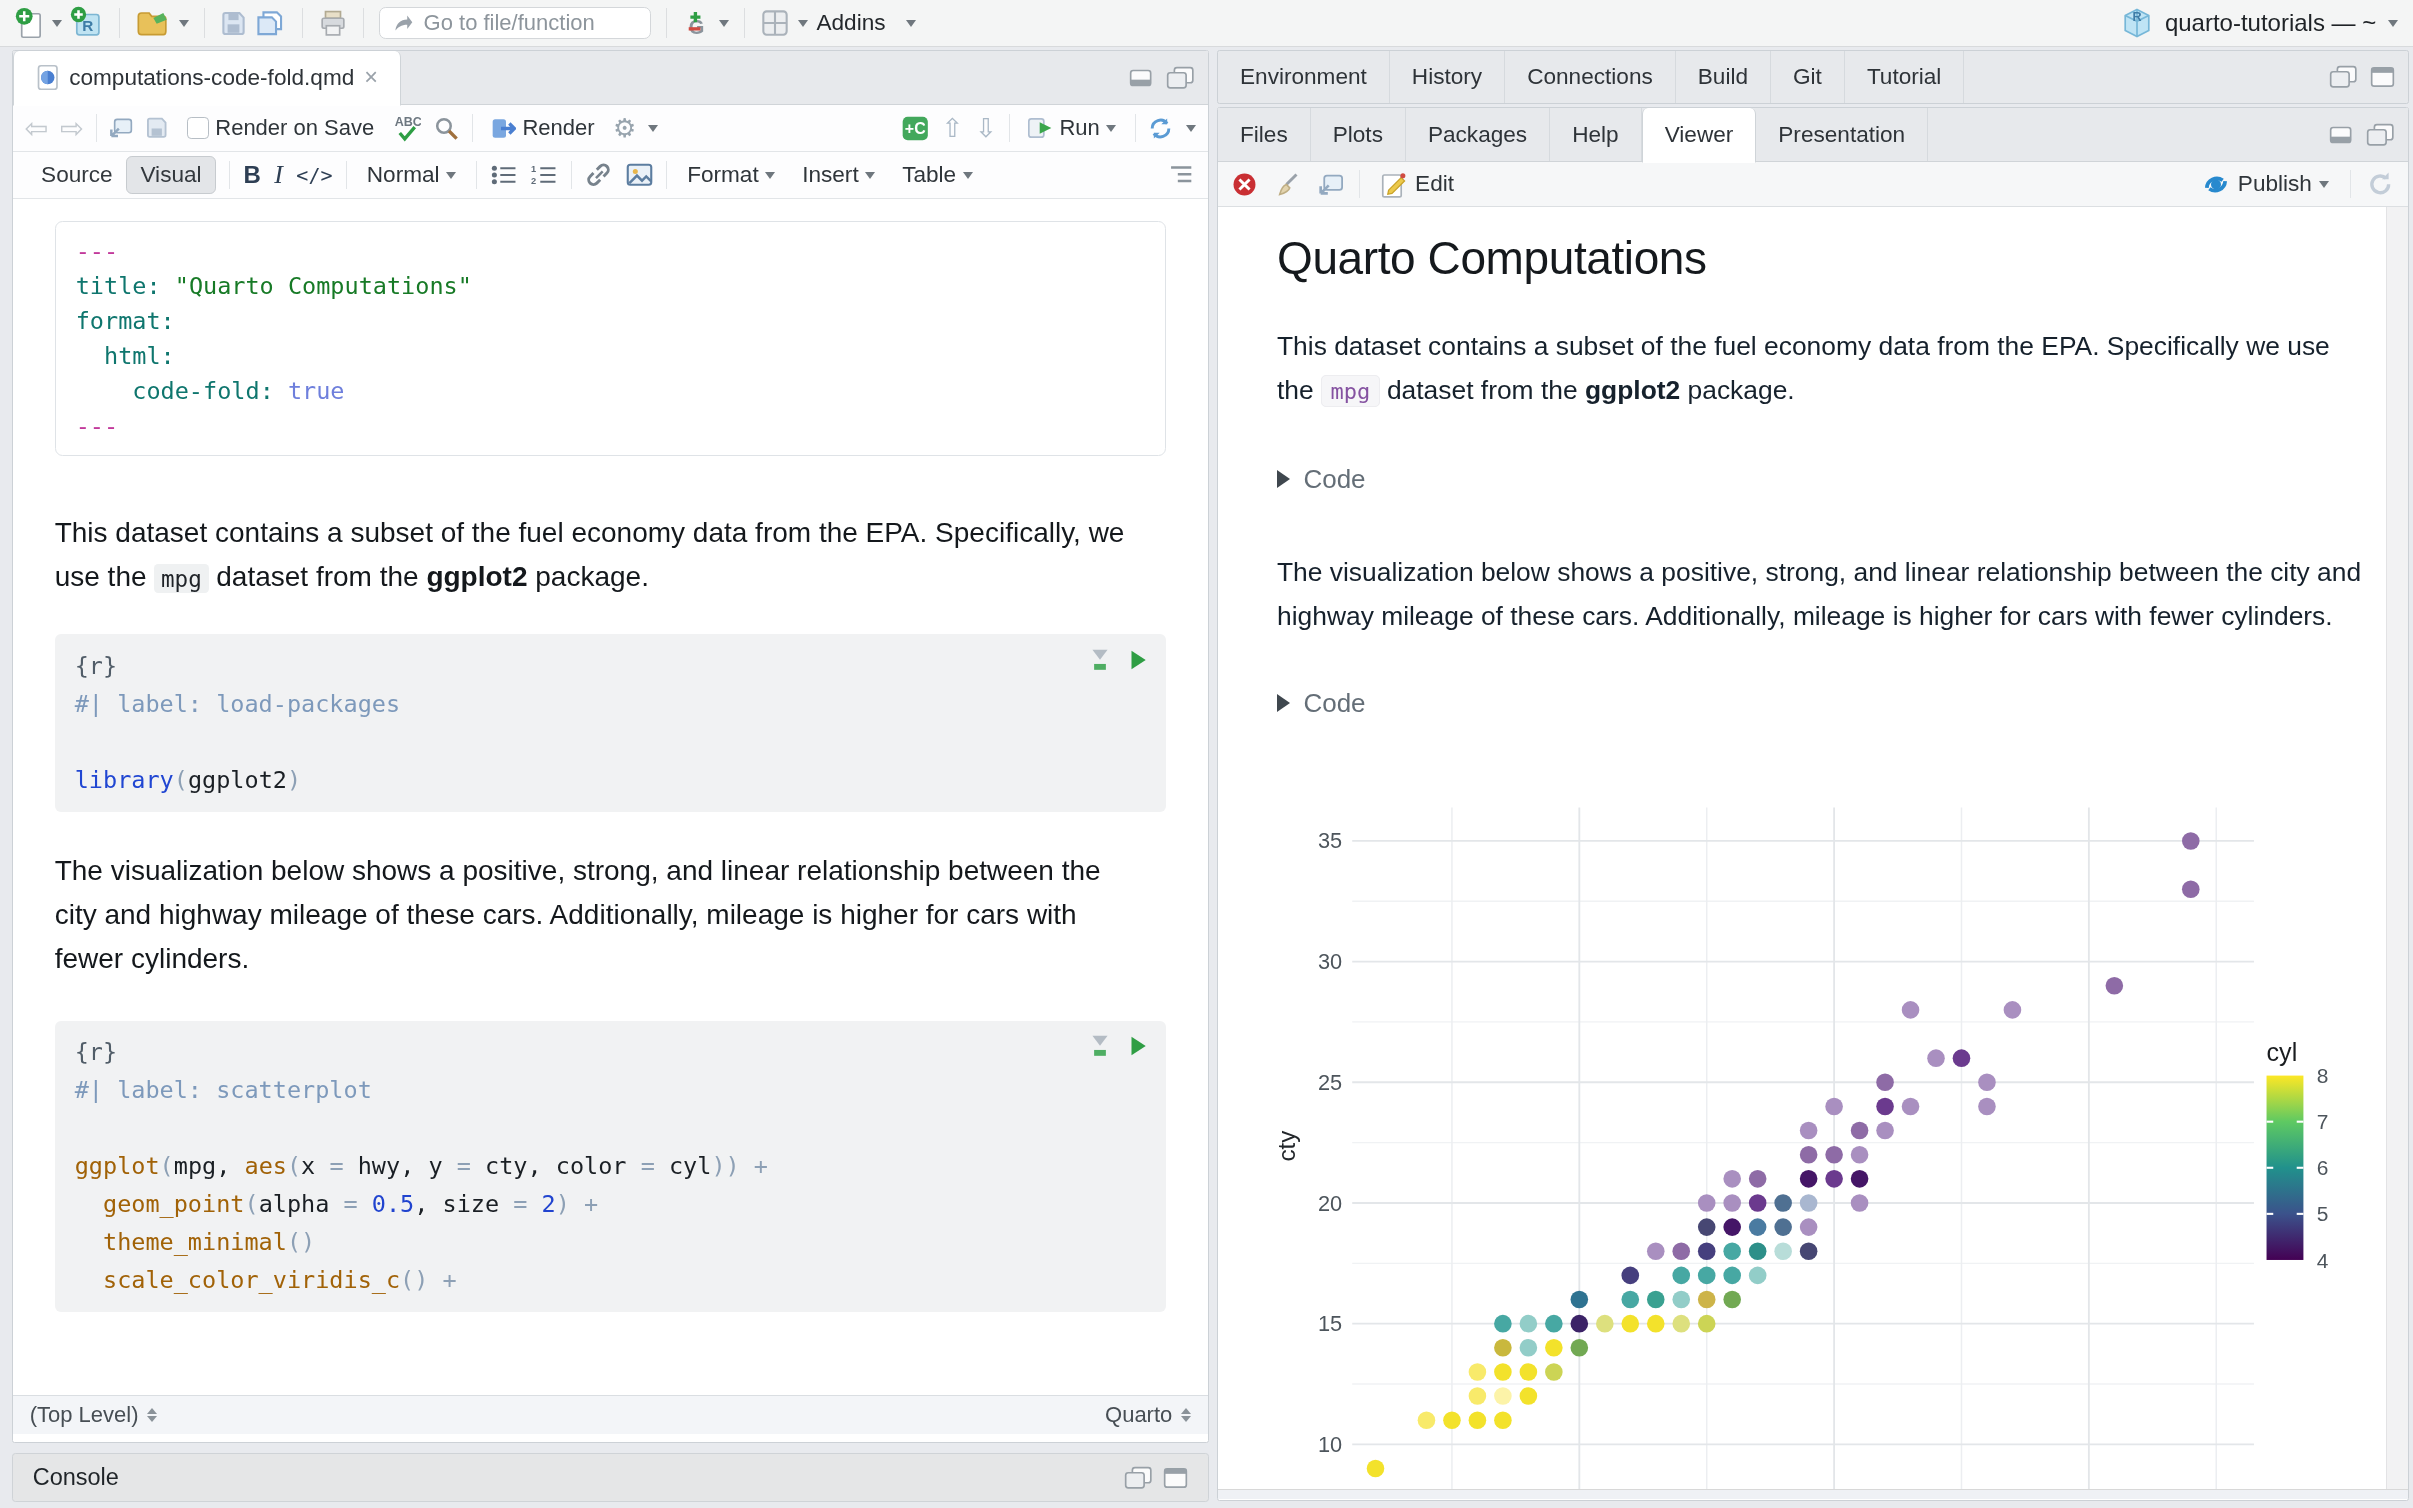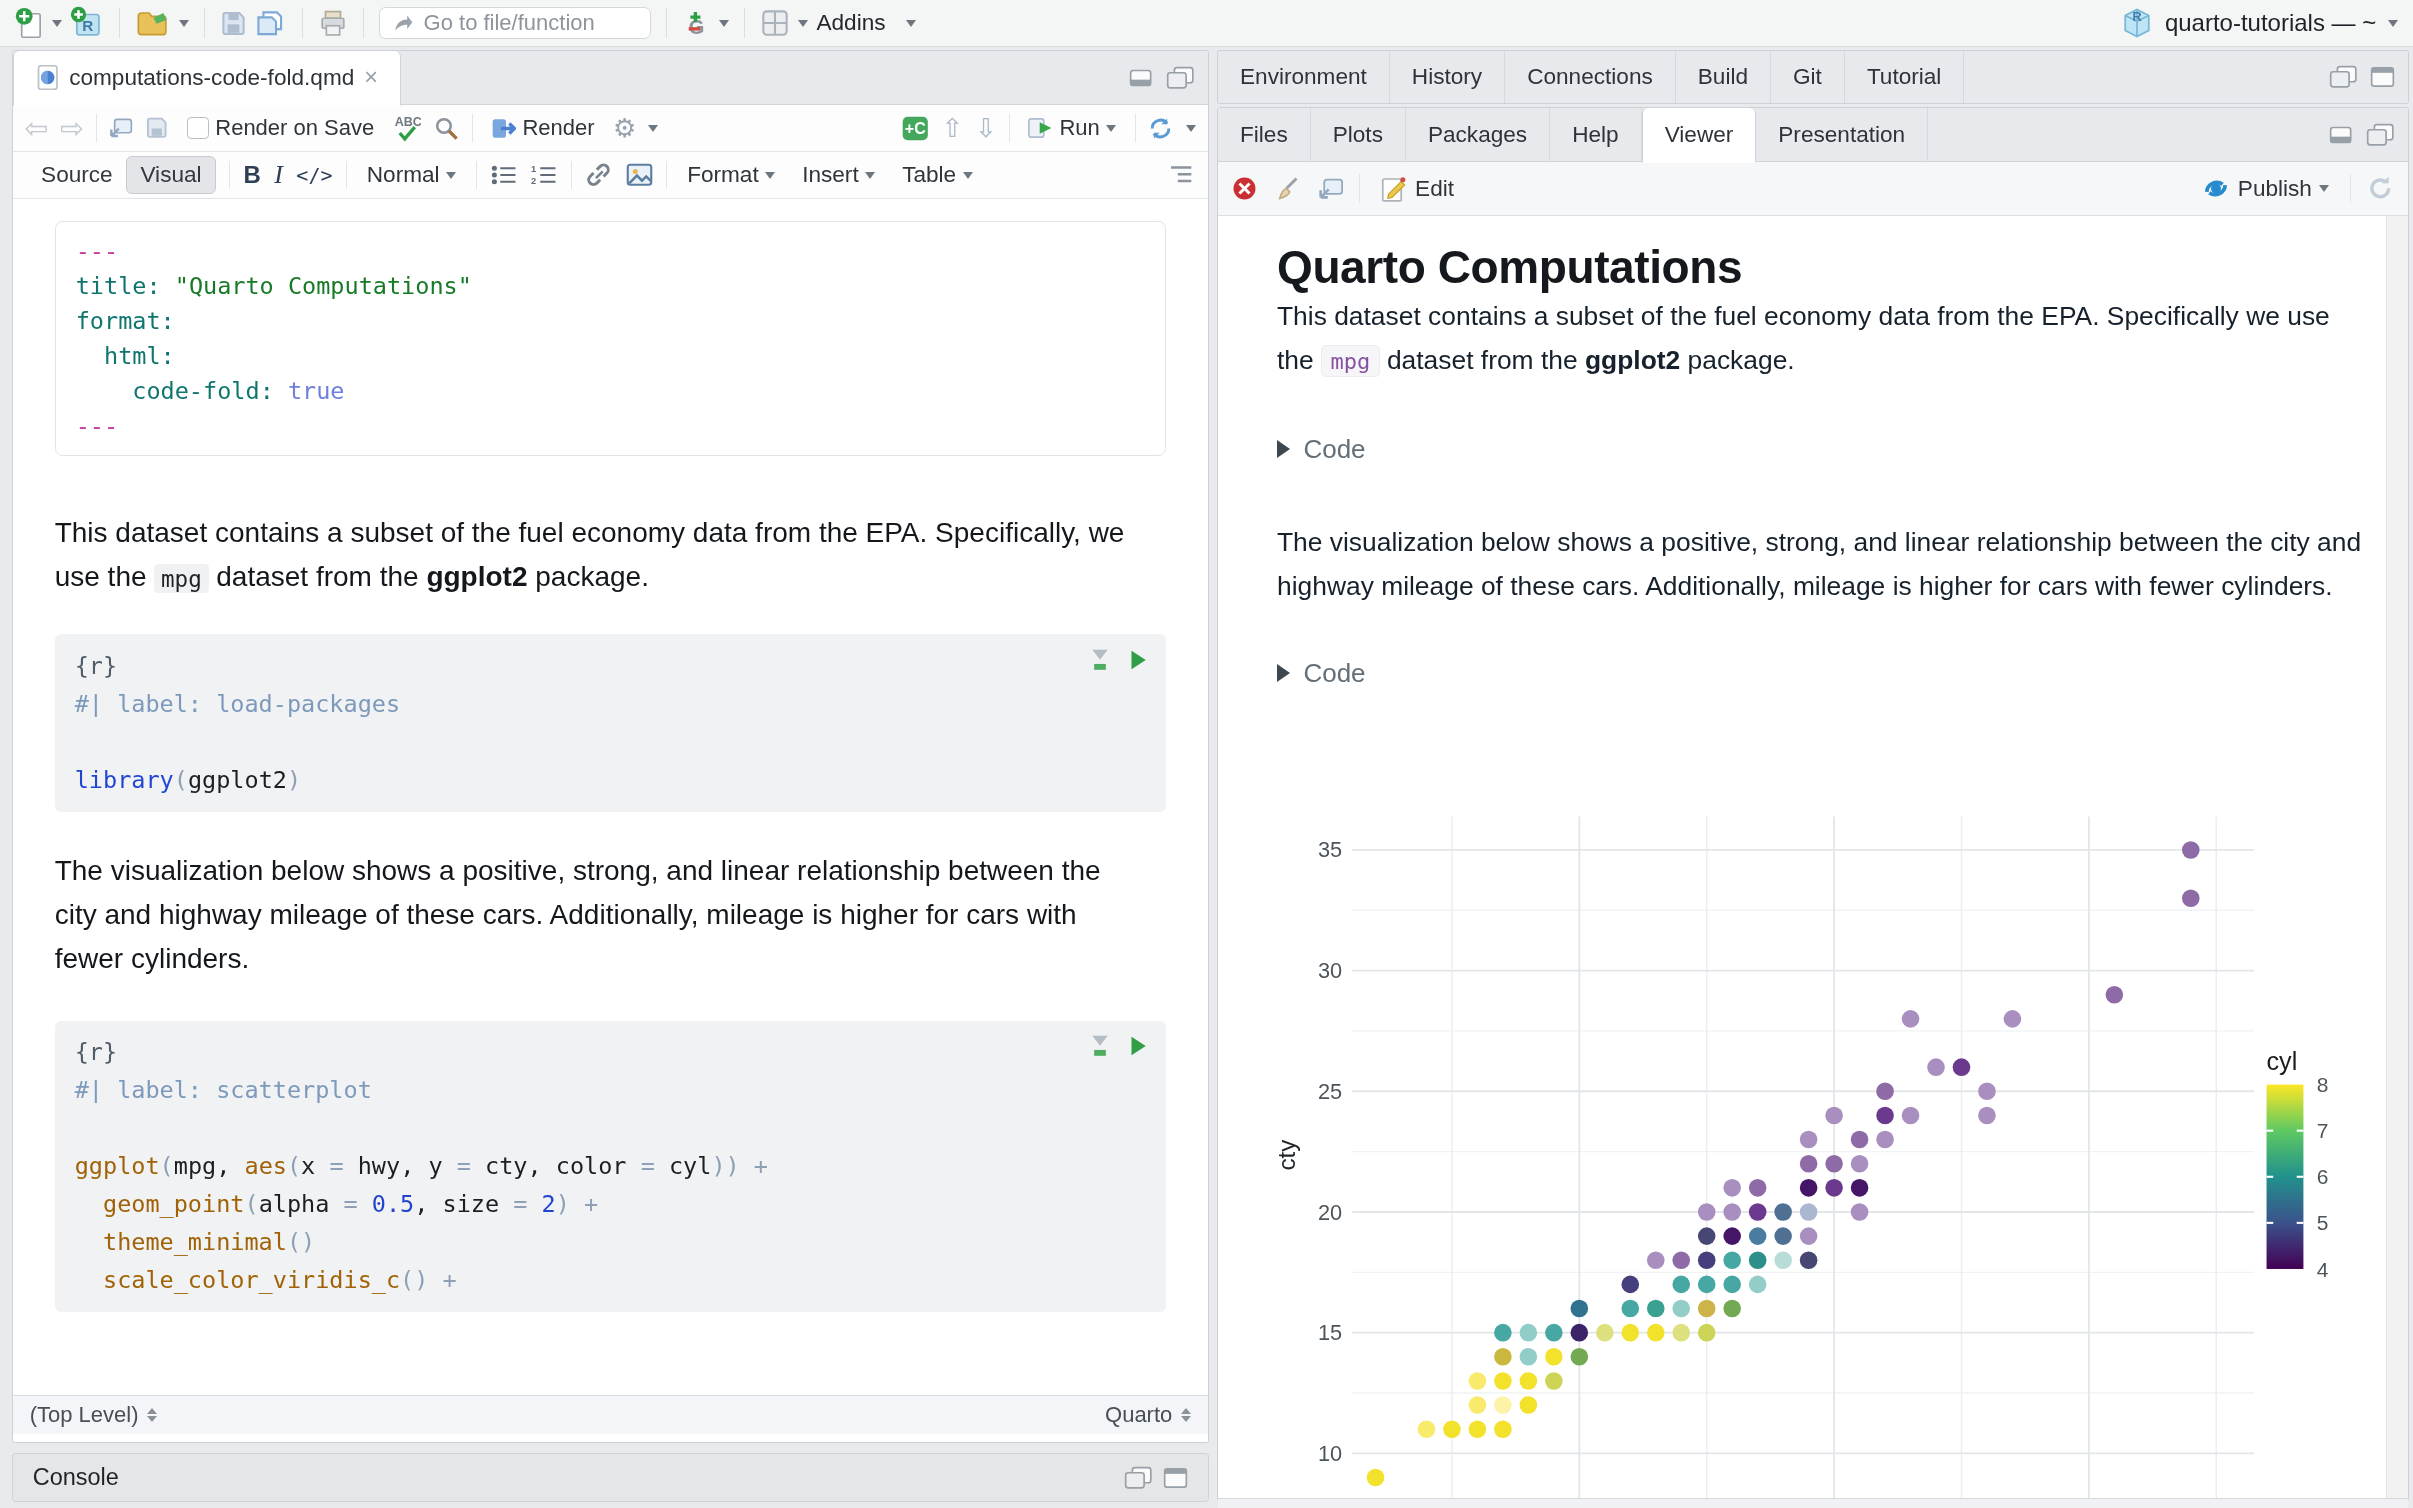--- a/index.html
+++ b/index.html
@@ -55,24 +55,24 @@
   .updown i{width:0;height:0;border-left:5px solid transparent;border-right:5px solid transparent;display:block}
   .updown .u{border-bottom:6.7px solid #8a9299}
   .updown .d{border-top:6.7px solid #8a9299}
 
   
   .console-card{left:11.7px;top:1453px;width:1197px;height:49px;background:#e5e6e7;border:1.7px solid #cfd3d7;border-radius:3.4px;display:flex;align-items:center;padding:0 20px;font-size:23.5px;color:#1f2428}
 
   
   .top-strip{left:1217px;top:50px;width:1192px;height:54px;background:#e7e9ec;border:1.7px solid #ccd1d6;border-radius:2.5px;display:flex;align-items:stretch}
   .right-pane{left:1217px;top:107px;width:1192px;height:1394px}
-  .rt-toolbar{height:54px;background:#f6f7f8;border-bottom:1.7px solid #dcdfe2;display:flex;align-items:center;gap:15px;padding:0 13.4px;font-size:22.6px;color:#2f353a}
+  .rt-toolbar{height:45px;background:#f6f7f8;border-bottom:1.7px solid #dcdfe2;display:flex;align-items:center;gap:15px;padding:0 13.4px;font-size:22.6px;color:#2f353a}
   .viewer{position:relative;height:1292px;background:#fff;overflow:hidden}
   .viewer-body{padding:23.5px 59px 0}
-  .doc-title{font-size:46px;line-height:54px;font-weight:700;letter-spacing:-0.4px;color:#15191d;}
+  .doc-title{font-size:46px;line-height:54px;font-weight:400;letter-spacing:-0.4px;color:#15191d;margin-bottom:39px}
   .doc-p{font-size:26.4px;line-height:44px;color:#16212c;width:1089px;margin-bottom:50px}
   .doc-p .icode{font-family:"DejaVu Sans Mono",monospace;font-size:22px;background:#f6f6f8;border:0.8px solid #ededf0;border-radius:5px;padding:2.5px 8.4px;color:#8552a1}
   .doc-p b{font-weight:bold}
   .fold{display:flex;align-items:center;gap:13.4px;margin-bottom:55px}
   .fold .tri{width:0;height:0;border-top:9.2px solid transparent;border-bottom:9.2px solid transparent;border-left:13.4px solid #3f474e}
   .fold .lbl{font-size:26px;color:#646e77}
   .plot-wrap{position:absolute;left:0;top:587px;width:1197px;height:709px}
   .viewer-scroll{position:absolute;right:0;top:0;bottom:8.4px;width:22px;background:#f2f2f3;border-left:0.8px solid #e3e3e5}
   .viewer-bottom{position:absolute;left:0;right:0;bottom:0;height:10px;background:#eff1f5;border-top:1.7px solid #d8d8d8}
 

